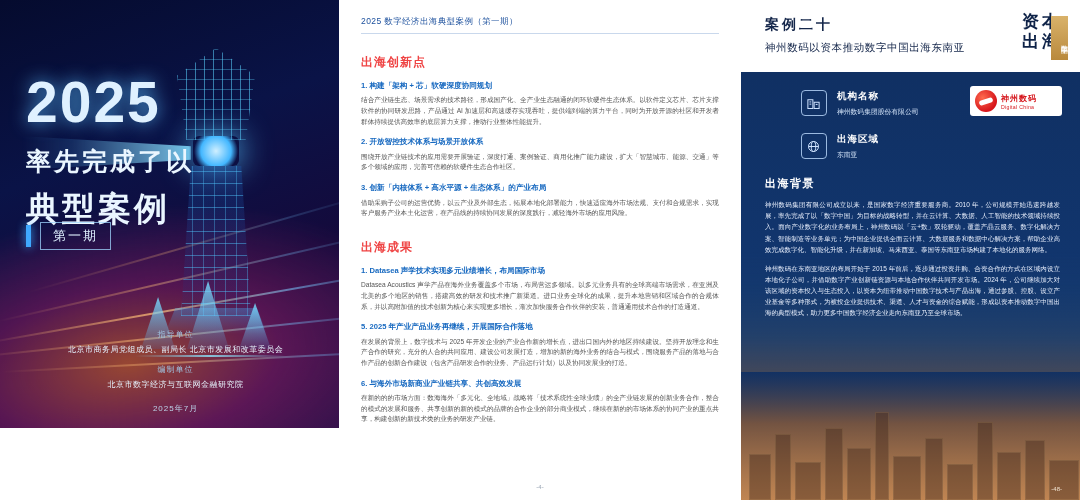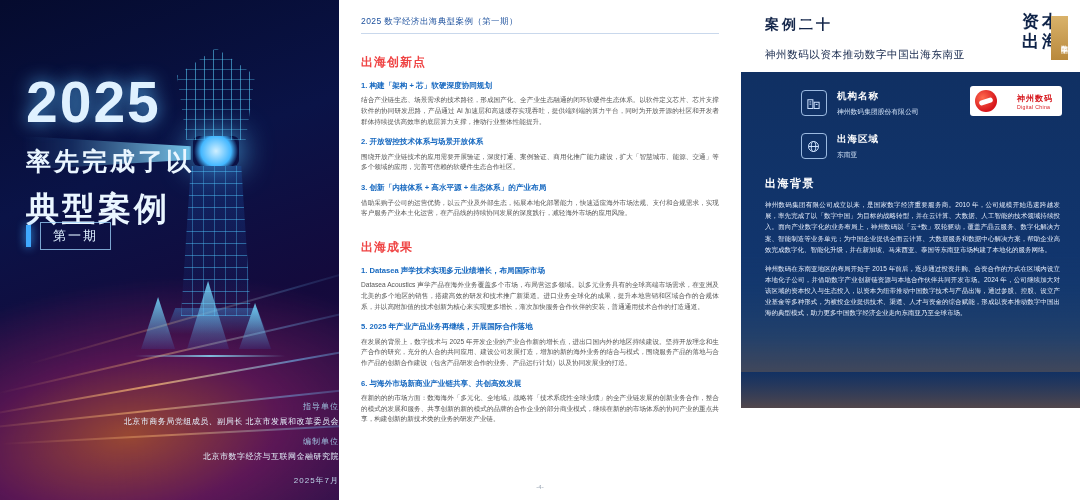--- a/index.html
+++ b/index.html
@@ -7,21 +7,21 @@
     width: 1080px; height: 500px;
     overflow: hidden;
     font-family: "Liberation Sans", sans-serif;
     background: #ffffff;
   }
   .page { position: relative; width: 1080px; height: 500px; display: flex; }
 
   
   .cover {
     position: relative;
-    width: 360px; height: 500px;
+    width: 360px; height: 428px;
     background: linear-gradient(160deg,#050b2e 0%,#0a1347 35%,#140a3c 65%,#2a1048 100%);
     overflow: hidden;
     color: #fff;
   }
   .cover .glowband {
     position:absolute; left:-40px; bottom:-30px; width:470px; height:260px;
     background: radial-gradient(ellipse at 35% 60%, rgba(255,120,40,.55) 0%, rgba(200,40,120,.35) 35%, rgba(40,20,90,0) 70%);
     filter: blur(2px);
     transform: rotate(-8deg);
   }
@@ -94,21 +94,21 @@
   }
   .cover-l1 { margin-top:14px; font-size:25px; font-weight:bold; letter-spacing:3px; color:#eaf6ff; }
   .cover-l2 { margin-top:9px;  font-size:33px; font-weight:bold; letter-spacing:3px; color:#eaf6ff; }
   .issue-wrap { position:absolute; left:26px; top:222px; display:flex; align-items:center; }
   .issue-bar { width:5px; height:22px; background:#3fa9ff; margin-right:9px; box-shadow:0 0 10px #3fa9ff; }
   .issue-box {
     border:1px solid rgba(160,215,255,.75);
     padding:4px 12px; font-size:13px; letter-spacing:2px; color:#dff0ff;
   }
   .cover-foot {
-    position:absolute; left:12px; right:0; bottom:14px; text-align:right; color:#cfe2f5;
+    position:absolute; left:12px; right:0; bottom:14px; text-align:center; color:#cfe2f5;
   }
   .cover-foot .lbl { font-size:8px; color:#9fc2e0; margin-top:9px; letter-spacing:1px; }
   .cover-foot .org { font-size:8px; color:#e4f0fb; margin-top:4px; letter-spacing:.5px; }
   .cover-foot .date { font-size:8px; color:#bcd3e8; margin-top:13px; letter-spacing:1px; }
 
   
   .textpage {
     position:relative; width:424px; height:500px; background:#ffffff;
     padding:16px 22px 22px 22px; color:#333;
   }
@@ -124,26 +124,26 @@
   }
   .tp-p {
     margin-top:4px; font-size:6.6px; line-height:1.62; color:#555; text-align:justify;
   }
   .tp-foot {
     position:absolute; left:0; right:0; bottom:10px; text-align:center;
     font-size:6px; color:#9aa6b5;
   }
 
   
-  .casepage { position:relative; width:360px; height:408px; overflow:hidden; background:#8b5cf6; }
+  .casepage { position:relative; width:360px; height:500px; overflow:hidden; background:#8b5cf6; }
   .cp-top {
     position:relative; height:72px; background:#ffffff; padding:16px 18px 0 24px;
   }
   .cp-case-no { font-size:14px; font-weight:bold; color:#14264a; letter-spacing:3px; }
-  .cp-case-title { margin-top:14px; font-size:10.5px; color:#14264a; letter-spacing:.6px; }
+  .cp-case-title { margin-top:7px; font-size:10.5px; color:#14264a; letter-spacing:.6px; }
   .cp-badge {
     position:absolute; right:18px; top:12px; text-align:right;
   }
   .cp-badge .b1, .cp-badge .b2 {
     font-size:17px; font-weight:bold; color:#0e2247; letter-spacing:3px; line-height:1.15;
   }
   .cp-badge .ribbon {
     position:absolute; right:-6px; top:4px; width:17px; height:44px;
     background: linear-gradient(180deg,#d9b26a,#b9893c);
     color:#fff; font-size:7px; line-height:1.15; letter-spacing:1px;
@@ -162,21 +162,21 @@
     background:
       linear-gradient(180deg, rgba(16,48,99,.95) 0%, rgba(120,78,52,.35) 40%, rgba(214,150,92,.55) 100%);
   }
   .cp-city .b {
     position:absolute; bottom:0; background: rgba(70,45,30,.45);
     box-shadow: inset 0 0 0 1px rgba(255,210,150,.12);
   }
   .logo-chip {
     position:absolute; right:18px; top:14px; width:92px; height:30px;
     background:#ffffff; border-radius:3px; display:flex; align-items:center;
-    padding:0 5px; gap:20px;
+    padding:0 5px; gap:4px;
   }
   .logo-mark {
     width:22px; height:22px; border-radius:50%;
     background: radial-gradient(circle at 35% 35%, #ff6a4d, #d6151b 70%);
     position:relative; flex:none;
   }
   .logo-mark:after {
     content:""; position:absolute; left:4px; top:9px; width:14px; height:5px;
     background:#fff; border-radius:4px; transform:rotate(-18deg);
   }

